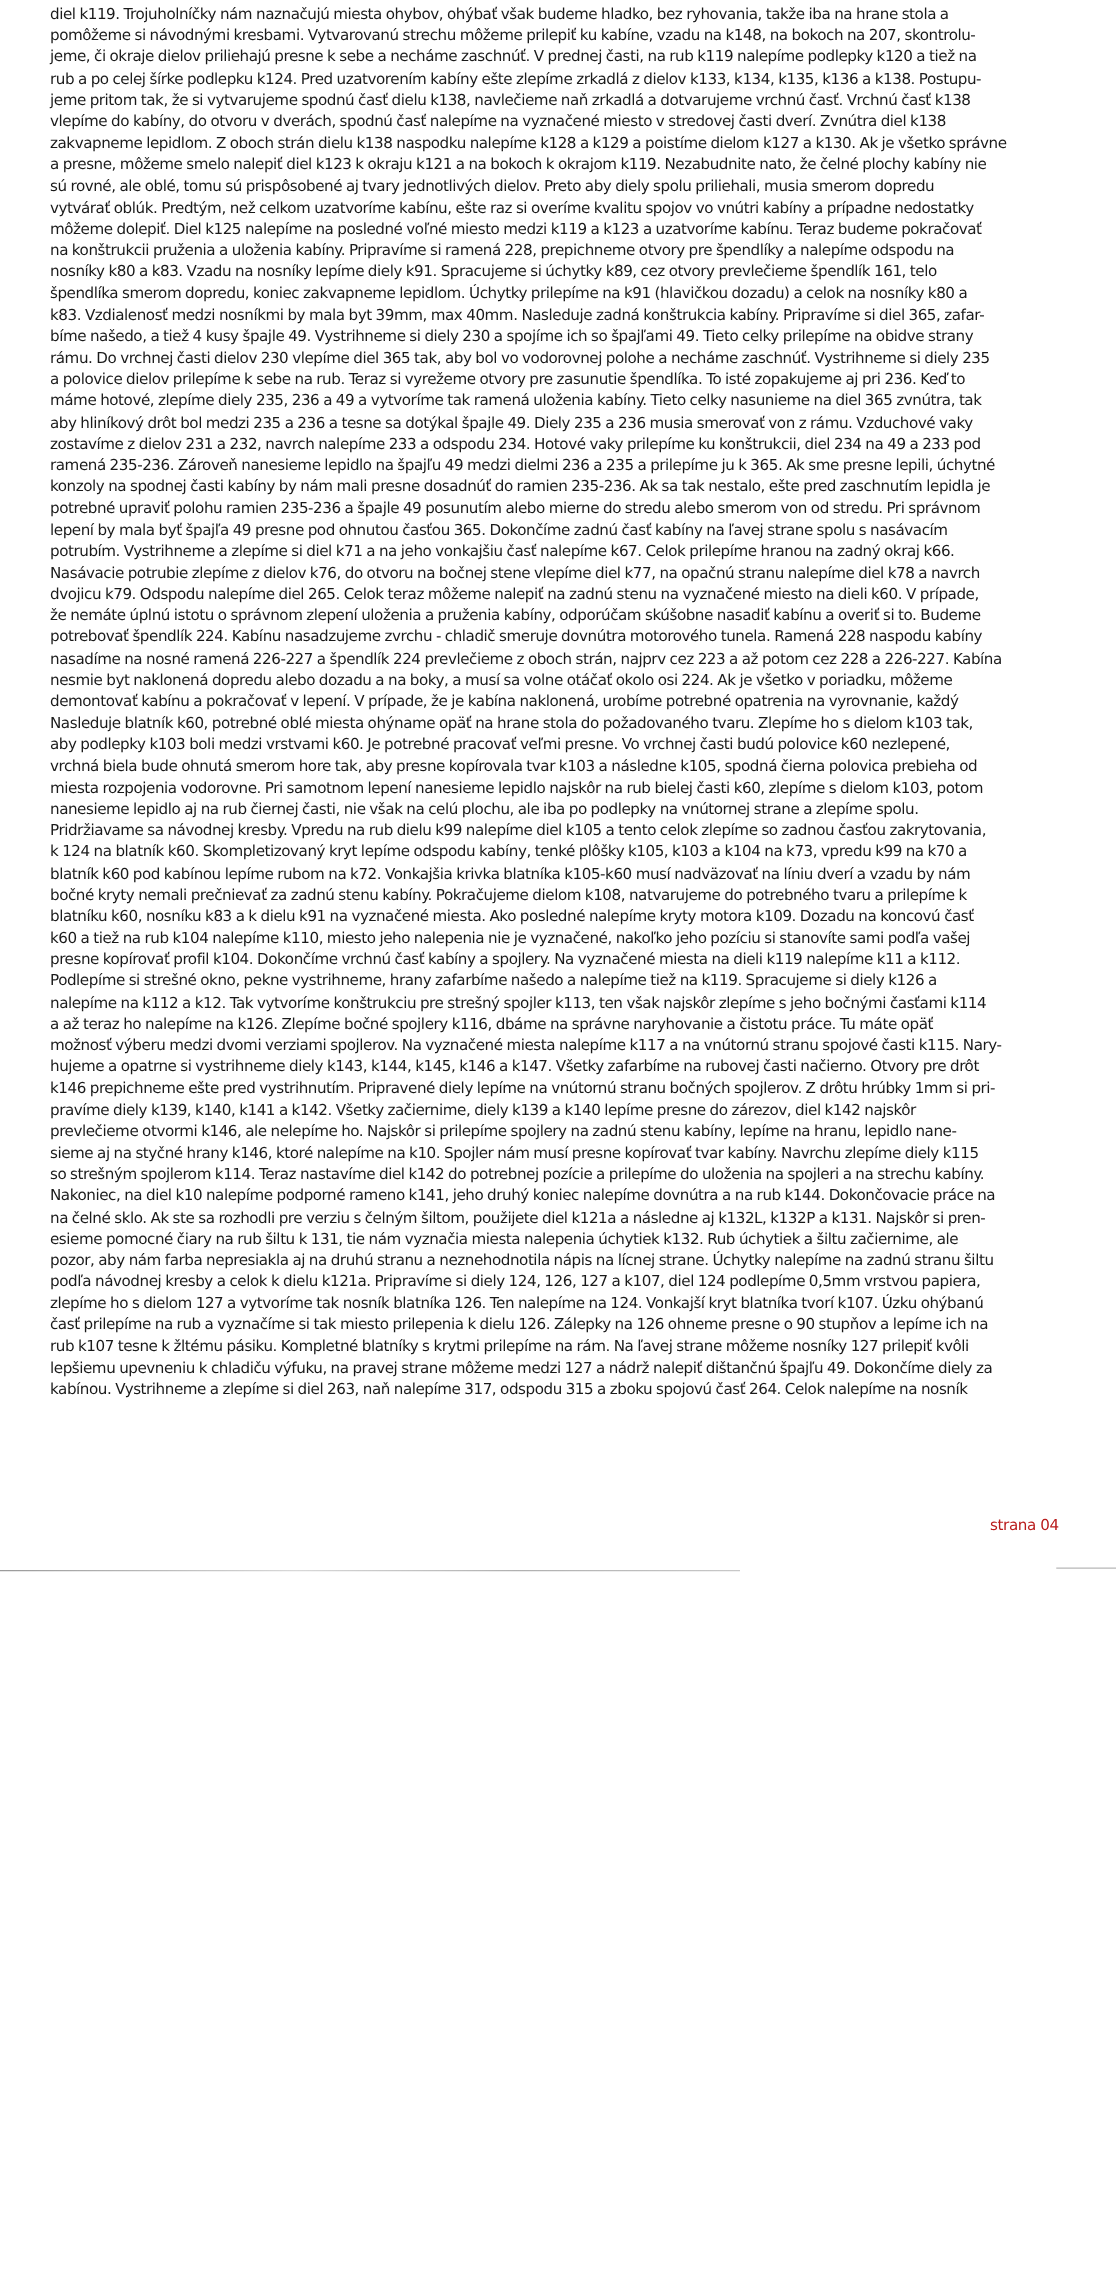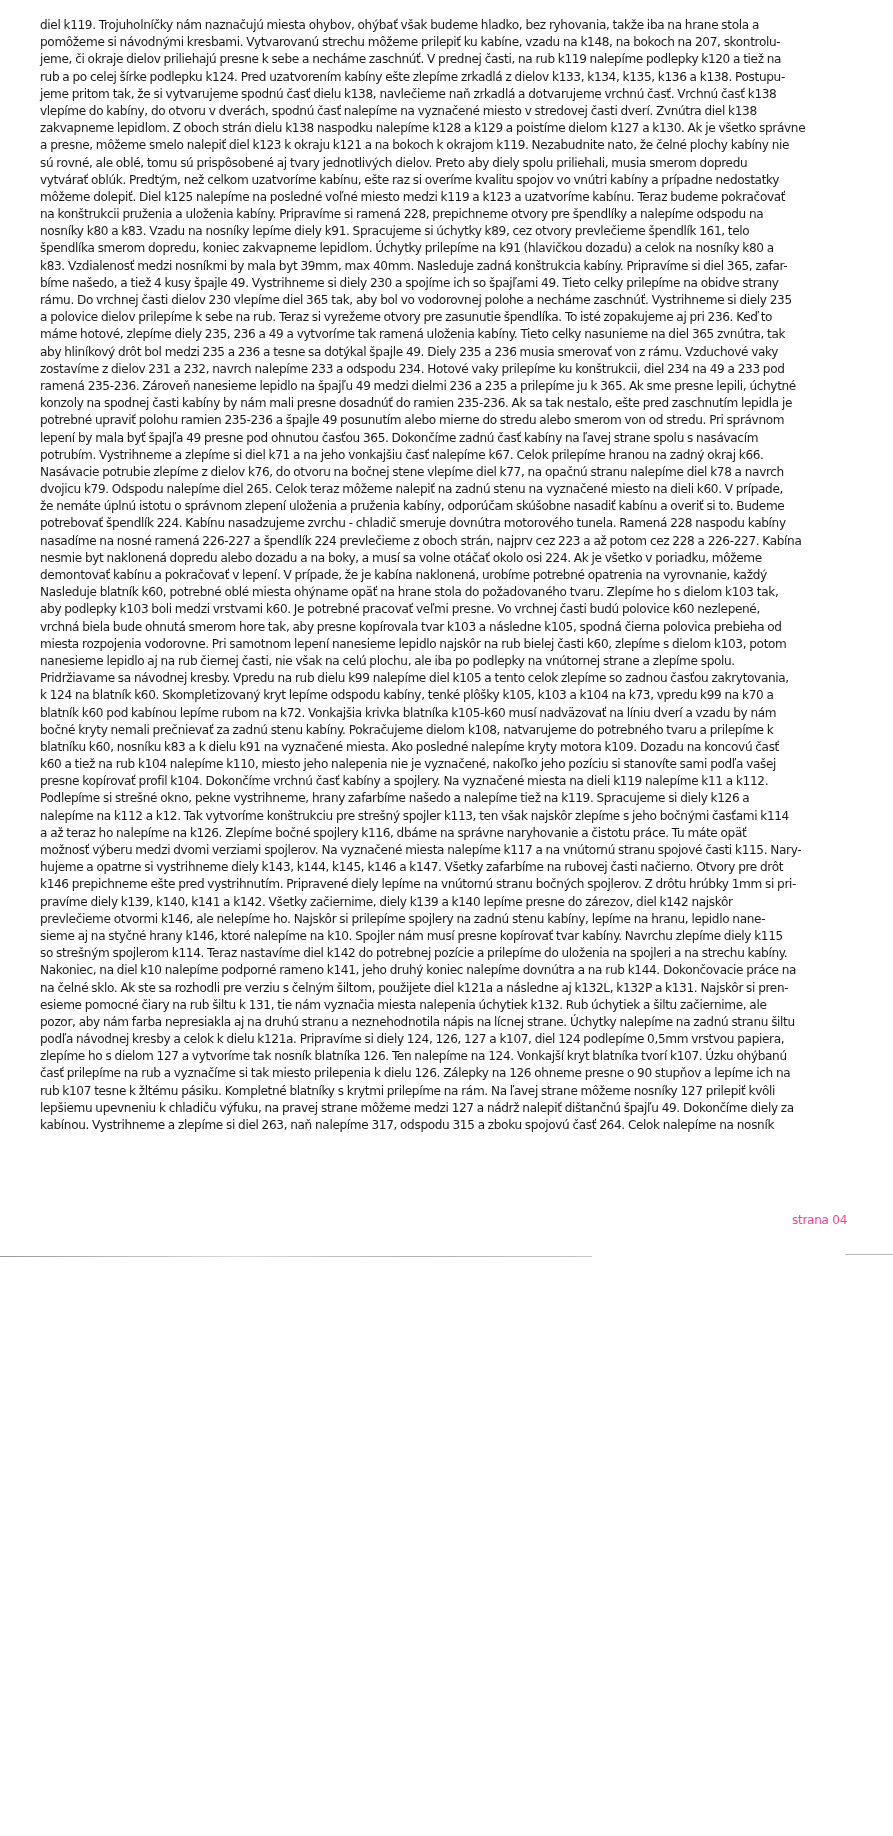--- a/index.html
+++ b/index.html
@@ -1,36 +1,36 @@
 <!DOCTYPE html>
 <html><head>
 <meta charset="utf-8">
 <style>
   html, body { margin: 0; padding: 0; background: #ffffff; }
   body { width: 893px; height: 1836px; position: relative; overflow: hidden; }
   .page-text {
     position: absolute;
     left: 40px;
-    top: 17px;
+    top: 3px;
     width: 820px;
     font-family: "DejaVu Sans", sans-serif;
     font-size: 12.1px;
     line-height: 17.2px;
     color: #1a1a1a;
     letter-spacing: -0.35px;
     word-spacing: -0.4px;
   }
   .line { display: block; white-space: nowrap; height: 17.2px; }
   .page-number {
     position: absolute;
     left: 792px;
     top: 1213px;
     font-family: "DejaVu Sans", sans-serif;
     font-size: 12.1px;
-    color: #ec4899;
+    color: #b91c1c;
     letter-spacing: -0.3px;
   }
   .rule {
     position: absolute;
     height: 1px;
     background: linear-gradient(90deg, #9a9a9a, #d8d8d8 40%, #b0b0b0 70%, #c8c8c8);
   }
   .rule-left { left: 0px; top: 1256px; width: 592px; }
   .rule-right { left: 845px; top: 1254px; width: 48px; background: #b8b8b8; }
 </style>

